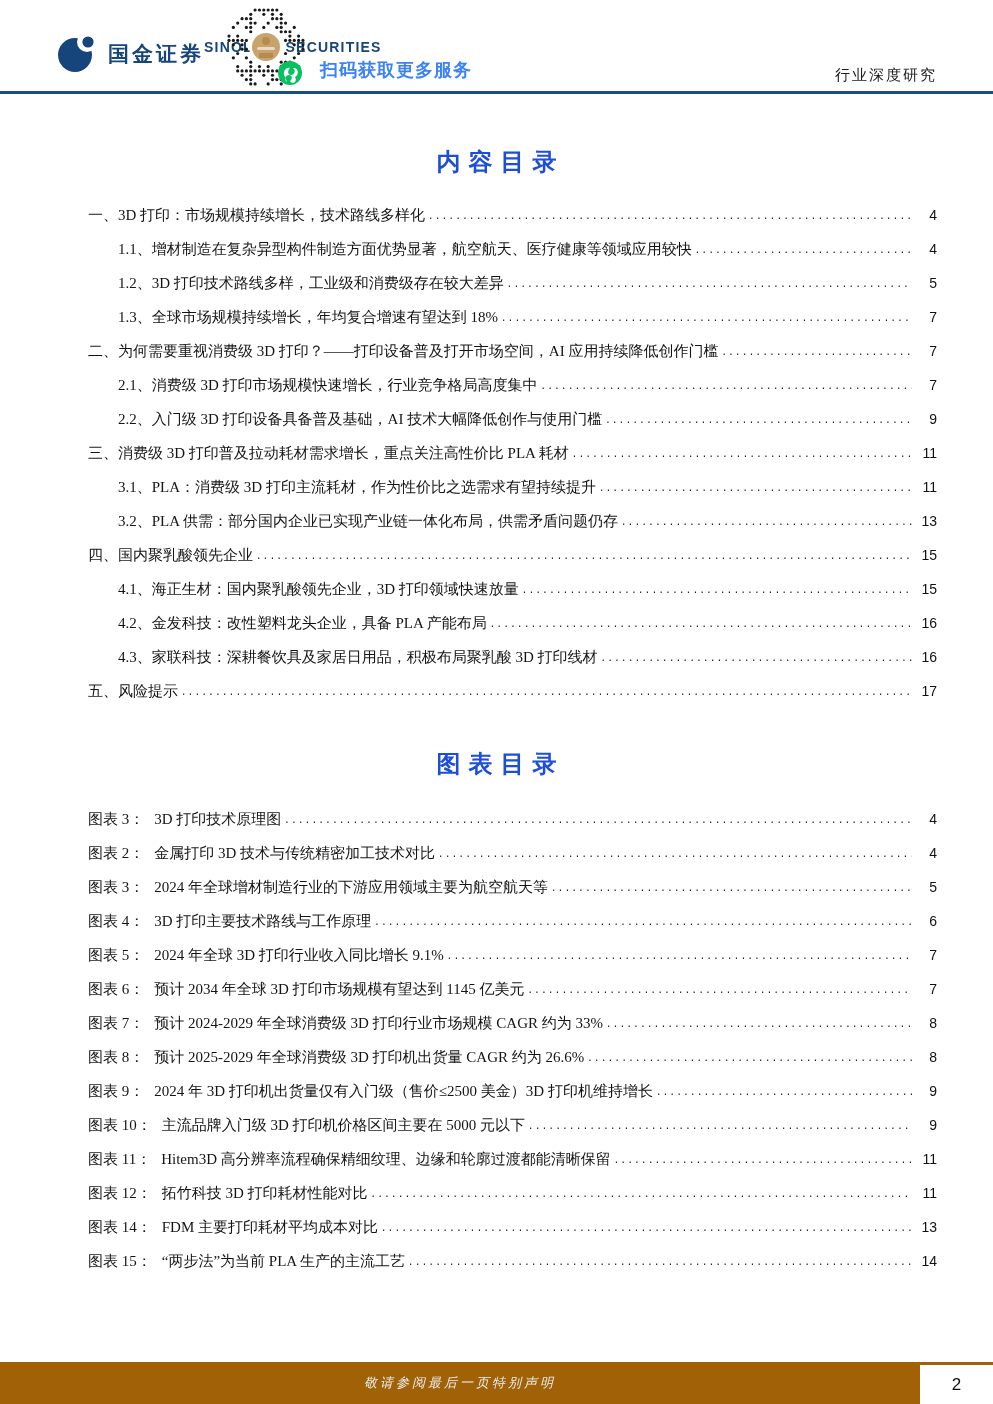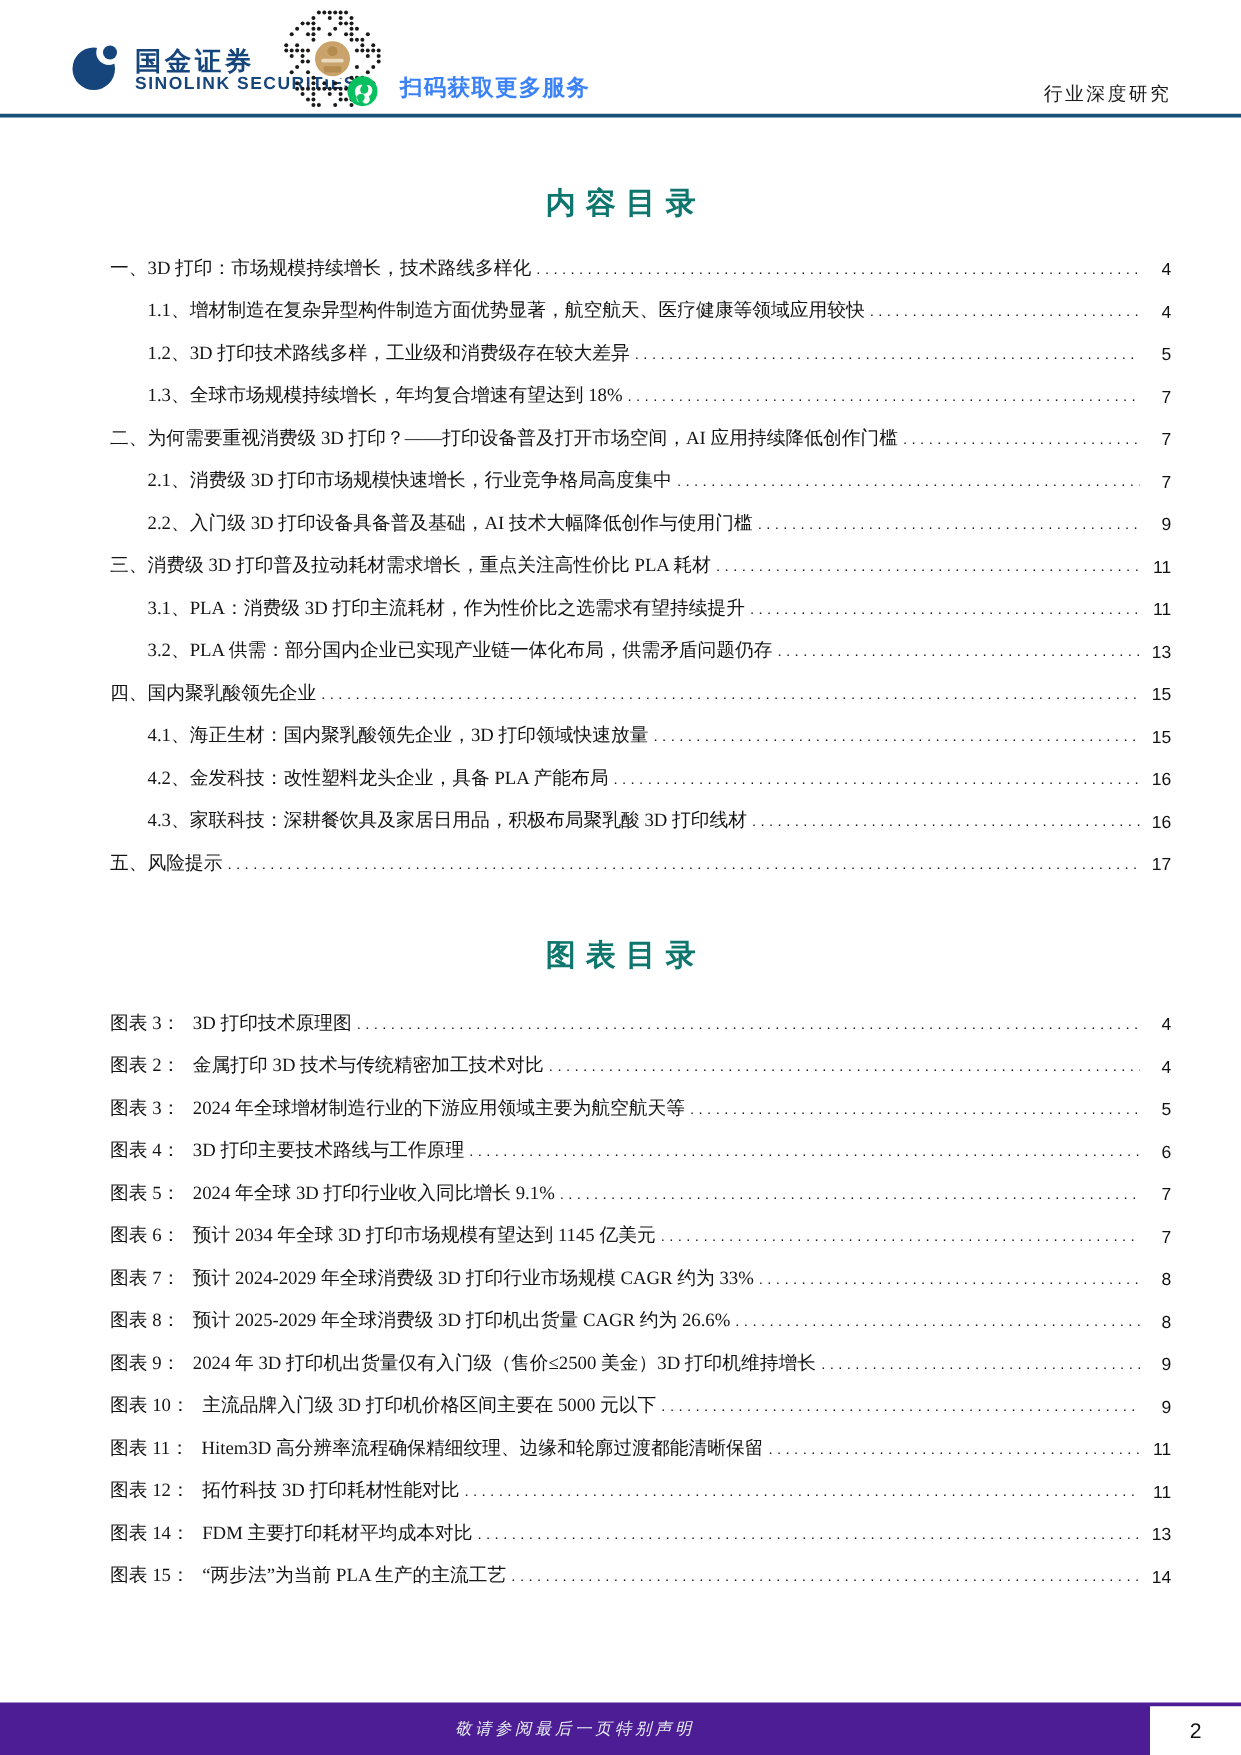--- a/index.html
+++ b/index.html
@@ -6,54 +6,54 @@
   .page{
     position:relative; width:993px; height:1404px; margin:0 auto;
     background:#ffffff; overflow:hidden;
     font-family:"Liberation Serif", serif; color:#141414;
   }
 
   
   .header{position:absolute;top:0;left:0;width:100%;height:94px;}
   .brand{position:absolute;left:56px;top:32px;display:flex;align-items:center;}
   .brand-logo{width:44px;height:44px;flex:none;}
-  .brand-text{margin-left:8px;display:flex;flex-direction:column;}
+  .brand-text{margin-left:8px;display:flex;}
   .brand-name{font-size:21px;font-weight:bold;color:#16457b;letter-spacing:3px;line-height:24px;}
   .brand-sub{font-size:14px;font-weight:bold;color:#16457b;letter-spacing:1.2px;
     font-family:"Liberation Sans", sans-serif;line-height:11px;}
   .qr{position:absolute;left:224px;top:5px;width:88px;height:88px;}
   .qr-caption{position:absolute;left:320px;top:58px;font-size:18px;font-weight:bold;color:#3b82f6;
     font-family:"Liberation Sans", sans-serif;letter-spacing:1px;}
   .report-type{position:absolute;right:56px;top:66px;font-size:15px;color:#1a1a1a;letter-spacing:2px;}
   .header-rule{position:absolute;top:91px;left:0;width:100%;height:3px;background:#19507a;}
 
   
   .section-title{position:absolute;left:0;width:100%;text-align:center;
-    font-size:24px;font-weight:bold;color:#0f766e;letter-spacing:8px;text-indent:8px;}
+    font-size:24px;font-weight:bold;color:#1d4ed8;letter-spacing:8px;text-indent:8px;}
   .toc-title{top:146px;}
   .fig-title{top:748px;}
 
   
   .toc-list{position:absolute;left:88px;width:849px;}
   .content-list{top:198px;}
   .figure-list{top:802px;}
   .row{display:flex;align-items:flex-end;height:34px;line-height:34px;}
   .row.sub{padding-left:30px;}
   .lbl{flex:none;font-size:15px;color:#141414;white-space:nowrap;}
   .fig-no{margin-right:10px;}
   .dots{flex:1 1 auto;min-width:0;overflow:hidden;white-space:nowrap;margin:0 5px 0 4px;}
   .dots::after{
     content:"..........................................................................................................................................................................................................";
     font-family:"Liberation Sans", sans-serif;font-size:12px;letter-spacing:3.5px;color:#1a1a1a;
   }
   .pg{flex:none;min-width:20px;text-align:right;font-size:14px;color:#111;
     font-family:"Liberation Sans", sans-serif;}
 
   
-  .footer-bar{position:absolute;left:0;bottom:0;width:100%;height:42px;background:#4c1d95;}
+  .footer-bar{position:absolute;left:0;bottom:0;width:100%;height:42px;background:#a16207;}
   .disclaimer{position:absolute;left:0;top:0;width:920px;height:42px;line-height:42px;
     text-align:center;color:#e9eff3;font-size:13px;font-style:italic;letter-spacing:3px;}
   .page-box{position:absolute;right:0;top:3px;width:73px;height:39px;background:#ffffff;
     text-align:center;line-height:39px;font-size:17px;color:#111;
     font-family:"Liberation Sans", sans-serif;}
 </style>
 </head>
 <body>
 
 <div class="page">

